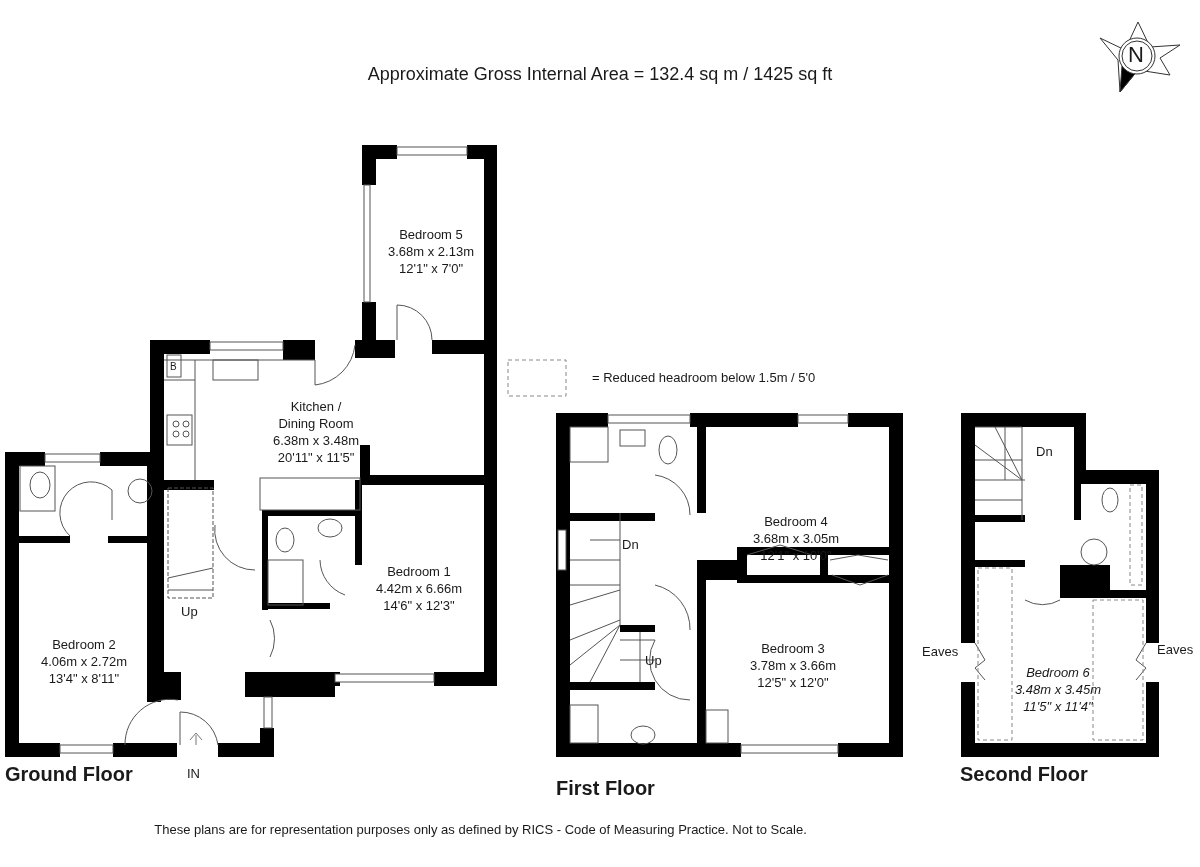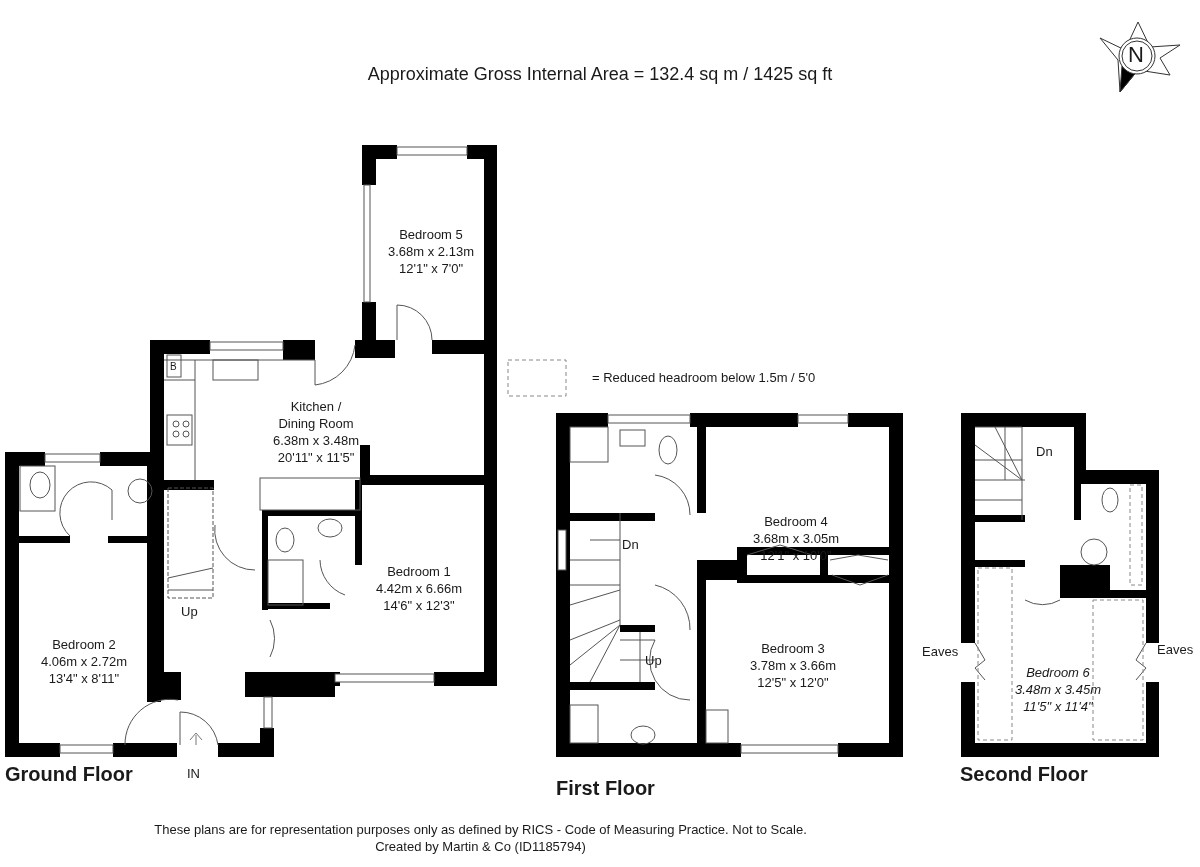--- a/index.html
+++ b/index.html
@@ -235,14 +235,13 @@
   <div>3.48m x 3.45m</div>
   <div>11'5" x 11'4"</div>
 </div>
 <div class="txt small" style="left:1036px;top:444px;">Dn</div>
 <div class="txt small" style="left:922px;top:644px;">Eaves</div>
 <div class="txt small" style="left:1157px;top:642px;">Eaves</div>
 <div class="txt floor-label" style="left:960px;top:763px;">Second Floor</div>
 
 <div class="txt footer">
   <div>These plans are for representation purposes only as defined by RICS - Code of Measuring Practice. Not to Scale.</div>
-  <div>Created by Martin &amp; Co (ID1185794)</div>
 </div>
 
 </body></html>

